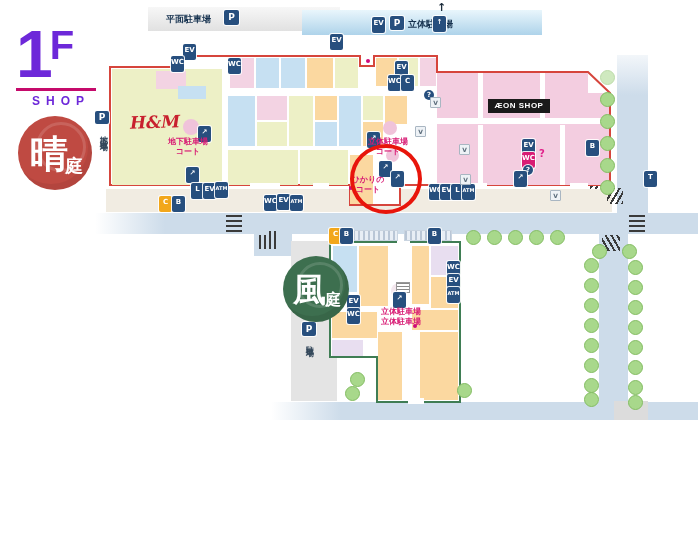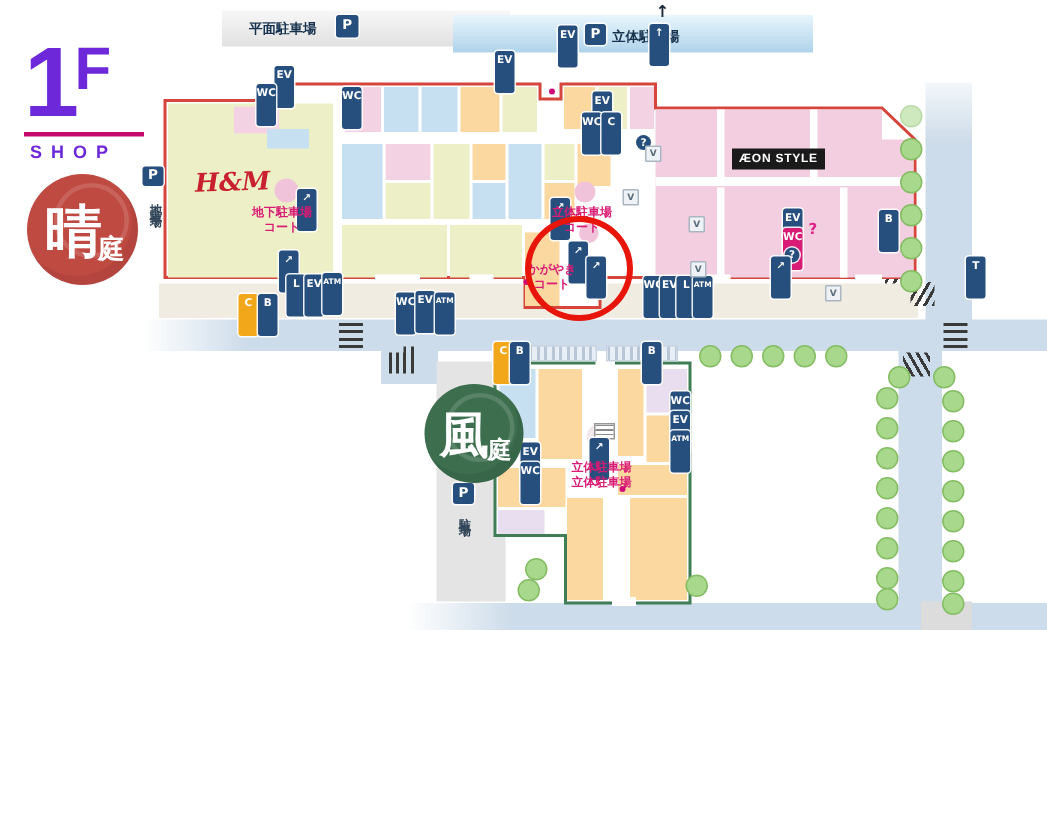--- a/index.html
+++ b/index.html
@@ -25,21 +25,21 @@
   
   .t{position:absolute;}
   .c-yg{background:#edf0c6;}
   .c-bl{background:#c6e0f2;}
   .c-pk{background:#f3d3e3;}
   .c-or{background:#fbd8a0;}
   .c-lv{background:#e8def0;}
   .c-ae{background:#f3cde0;}
   .c-wh{background:#fff;}
   
-  .ic{position:absolute;width:13px;height:28px;background:#274f7e;color:#fff;
+  .ic{position:absolute;width:13px;height:16px;background:#274f7e;color:#fff;
       font:bold 7px/12px "DejaVu Sans",sans-serif;text-align:center;border-radius:2px;
       box-shadow:0 0 0 1px rgba(255,255,255,.9);}
   .icy{background:#f2a71b;}
   .icp{background:#d81b74;}
   .icsm{width:9px;height:9px;background:#eef2f6;color:#5a6b7a;font:bold 6px/9px "DejaVu Sans",sans-serif;
         box-shadow:none;border:1px solid #a9b6c2;border-radius:1px;}
   .iccir{border-radius:50%;width:10px;height:10px;line-height:10px;}
   .tree{position:absolute;width:13px;height:13px;border-radius:50%;background:#a8d88b;border:1px solid #84bd63;}
   .court{position:absolute;border-radius:50%;background:#f0c3da;}
   .courtpale{position:absolute;border-radius:50%;background:#f3e7ee;}
@@ -51,21 +51,21 @@
   .hm{position:absolute;font:italic 900 17px "DejaVu Serif",serif;color:#c8202e;transform:rotate(-2deg);}
   .aeonbox{position:absolute;background:#1a1a1a;color:#fff;font:bold 8px/14px "Liberation Sans","DejaVu Sans",sans-serif;
            text-align:center;letter-spacing:.5px;}
   .qmark{position:absolute;color:#e0218a;font:bold 10px/10px "DejaVu Sans",sans-serif;}
   .uparrow{position:absolute;color:#1a2a3a;font:bold 11px/11px "DejaVu Sans",sans-serif;}
   
   #floorlogo{position:absolute;left:16px;top:24px;width:86px;color:#6d28d9;}
   #floorlogo .n1{font:900 66px/60px "Liberation Sans","DejaVu Sans",sans-serif;letter-spacing:-3px;}
   #floorlogo .nf{font:900 40px/40px "Liberation Sans","DejaVu Sans",sans-serif;vertical-align:18px;}
   #floorlogo .bar{height:3px;background:#c50a6b;margin:4px 0 4px 0;width:80px;}
-  #floorlogo .shop{font:bold 12px/12px "Liberation Sans","DejaVu Sans",sans-serif;letter-spacing:6px;margin-left:4px;}
+  #floorlogo .shop{font:bold 12px/12px "Liberation Sans","DejaVu Sans",sans-serif;letter-spacing:6px;margin-left:4px;text-align:center;}
   
   .badge{position:absolute;border-radius:50%;color:#fff;font-family:"DejaVu Serif",serif;overflow:hidden;}
   .badge .shine{position:absolute;right:6px;top:6px;width:60%;height:60%;border:3px solid rgba(255,255,255,.14);border-radius:50%;}
   .badge .k1{position:absolute;font-weight:bold;}
   .badge .k2{position:absolute;font-weight:bold;}
   #badge-hare{left:18px;top:116px;width:74px;height:74px;background:#bf4a42;box-shadow:inset -4px -6px 0 rgba(0,0,0,.06);}
   #badge-hare .k1{left:12px;top:13px;font-size:38px;}
   #badge-hare .k2{left:47px;top:38px;font-size:18px;}
   #badge-kaze{left:283px;top:256px;width:66px;height:66px;background:#3d6f4f;box-shadow:inset -4px -6px 0 rgba(0,0,0,.08);}
   #badge-kaze .k1{left:10px;top:12px;font-size:33px;}
@@ -214,31 +214,31 @@
   <span class="ic" style="left:428px;top:228px;">B</span>
   <span class="ic" style="left:447px;top:261px;">WC</span>
   <span class="ic" style="left:447px;top:274px;">EV</span>
   <span class="ic" style="left:447px;top:287px;font-size:5px;">ATM</span>
   <span class="ic" style="left:347px;top:295px;">EV</span>
   <span class="ic" style="left:347px;top:308px;">WC</span>
   <span class="ic" style="left:393px;top:292px;">↗</span>
   <span class="ic" style="left:302px;top:322px;width:14px;height:14px;line-height:14px;font-size:9px;">P</span>
 
   <span class="hm" style="left:130px;top:112px;">H&amp;M</span>
-  <div class="aeonbox" style="left:488px;top:99px;width:62px;height:14px;">ÆON STYLE</div>
+  <div class="aeonbox" style="left:488px;top:99px;width:62px;height:14px;">ÆON SHOP</div>
   <div class="lbl" style="left:158px;top:137px;width:60px;">
     <span>地下駐車場</span><br>
     <span>コート</span>
   </div>
   <div class="lbl" style="left:362px;top:137px;width:52px;">
     <span>立体駐車場</span><br>
     <span>コート</span>
   </div>
   <div class="lbl" style="left:346px;top:175px;width:44px;">
-    <span>かがやき</span><br>
+    <span>ひかりの</span><br>
     <span>コート</span>
   </div>
   <div class="lbl" style="left:372px;top:307px;width:58px;">
     <span>立体駐車場</span><br>
     <span>立体駐車場</span>
   </div>
   <div class="dot" style="left:349px;top:186px;"></div>
   <div class="dot" style="left:413px;top:324px;"></div>
   <div class="dot" style="left:366px;top:59px;"></div>
 

